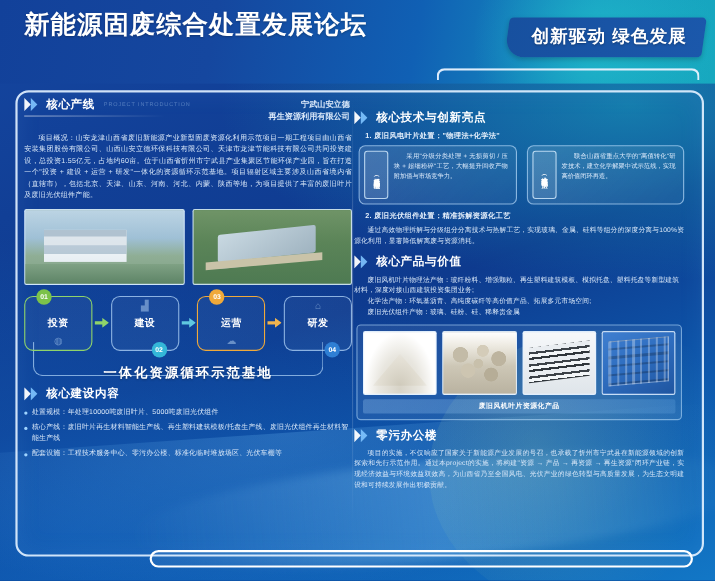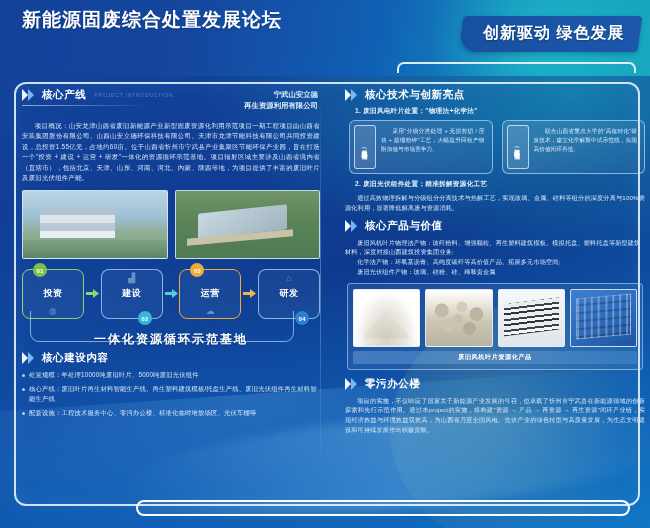--- a/index.html
+++ b/index.html
@@ -25,21 +25,21 @@
     transform:rotate(-5deg);filter:blur(4px);}
   .sw3{right:-60px;top:300px;width:320px;height:260px;border-radius:50%;
     background:radial-gradient(circle at 30% 40%, rgba(190,230,160,.20), rgba(190,230,160,0) 62%);}
 
   
   .header{position:absolute;left:0;top:0;width:650px;height:76px;
     background:linear-gradient(100deg,#12419a 0%,#15479f 30%,#1060b4 58%,#1694c0 82%,#17a9bf 100%);
     overflow:hidden;}
   .header .hglow{position:absolute;right:-40px;top:-40px;width:300px;height:160px;border-radius:50%;
     background:radial-gradient(circle,rgba(40,220,210,.45),rgba(40,220,210,0) 65%);}
-  .title-zh{position:absolute;left:22px;top:10px;font-size:19px;font-weight:bold;color:#ffffff;
+  .title-zh{position:absolute;left:22px;top:10px;font-size:23px;font-weight:bold;color:#ffffff;
     letter-spacing:1px;line-height:1.1;text-shadow:0 1px 2px rgba(0,0,0,.28);white-space:nowrap;}
   .title-en{position:absolute;left:24px;top:40px;font-size:8.2px;color:#cfe4f6;letter-spacing:1.05px;
     white-space:nowrap;font-weight:bold;}
   .slogan-wrap{position:absolute;right:10px;top:16px;}
   .slogan{position:relative;padding:7px 16px 8px 22px;
     background:linear-gradient(95deg,#17509f,#1b58ab);
     border-radius:4px 4px 4px 18px;
     transform:skewX(-8deg);
     box-shadow:0 2px 5px rgba(0,0,0,.22);}
   .slogan span{display:block;transform:skewX(8deg);font-size:16px;font-weight:bold;color:#fff;
@@ -49,21 +49,21 @@
 
   
   .frame{position:absolute;left:14px;top:82px;width:622px;height:420px;
     border:2px solid rgba(225,240,255,.92);border-radius:12px;
     box-shadow:inset 0 0 22px rgba(120,190,255,.10);}
   .frame-bottom{position:absolute;left:136px;top:500px;width:490px;height:12px;
     border:2px solid #ffffff;border-radius:8px;background:rgba(255,255,255,.06);}
 
   
   .col-left{position:absolute;left:22px;top:88px;width:298px;height:390px;}
-  .col-right{position:absolute;left:322px;top:88px;width:300px;height:390px;margin-left:23px;}
+  .col-right{position:absolute;left:322px;top:100px;width:300px;height:390px;}
   .divider{position:absolute;left:320px;top:92px;width:1px;height:382px;
     background:linear-gradient(180deg,rgba(255,255,255,0),rgba(255,255,255,.30),rgba(255,255,255,0));}
 
   
   .sec{display:flex;align-items:center;gap:5px;position:relative;margin-bottom:5px;}
   .chev{width:15px;height:12px;flex:0 0 auto;position:relative;}
   .chev svg{display:block;}
   .sec-title{font-size:10.5px;font-weight:bold;color:#ffffff;letter-spacing:.6px;white-space:nowrap;}
   .sec-en{font-size:5px;color:rgba(190,220,250,.38);letter-spacing:.8px;margin-left:3px;white-space:nowrap;}
   .sec-rule{position:absolute;left:0;bottom:-4px;width:128px;height:1px;

